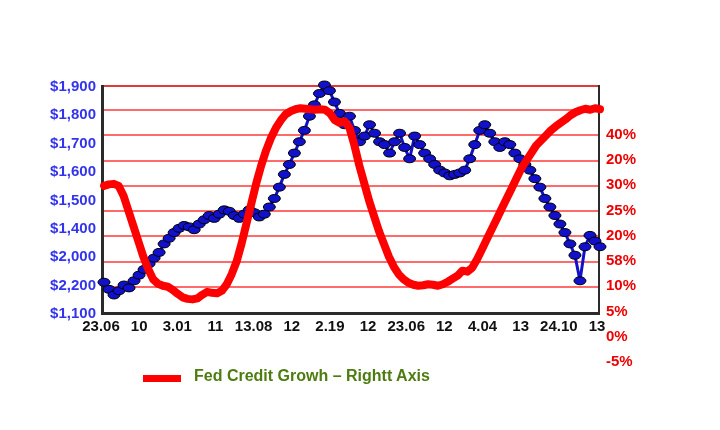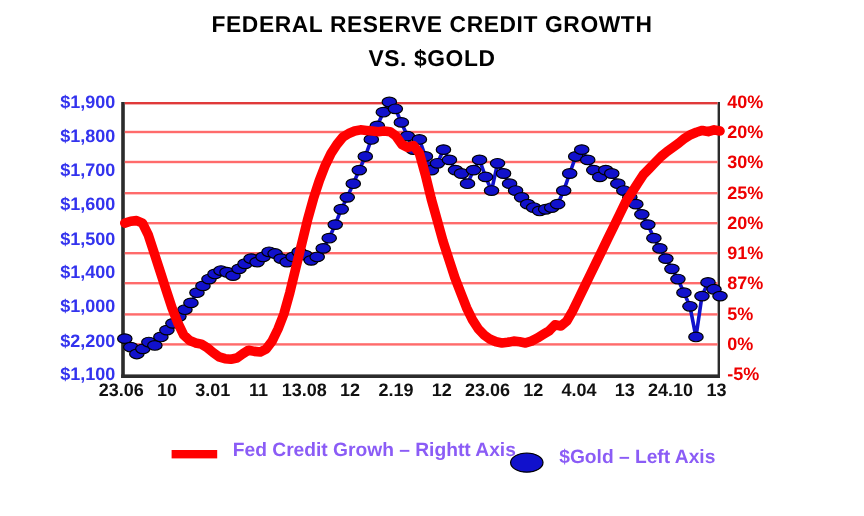--- a/index.html
+++ b/index.html
@@ -33,69 +33,65 @@
   svg.series{position:absolute;left:0;top:0;overflow:visible;}
 
   
   .axis-left{position:absolute;left:0;top:85px;width:96px;}
   .axis-right{position:absolute;left:606px;top:85px;width:110px;}
   .tick{
     position:absolute;font-size:15px;font-weight:bold;line-height:1;
     white-space:nowrap;
   }
   .axis-left .tick{color:#3333ee;right:0;text-align:right;width:96px;}
-  .axis-right .tick{color:#ee0000;left:0;text-align:left;}
+  .axis-right .tick{color:#ee0000;left:0;text-align:left;margin-top:48px;}
 
   .axis-bottom{position:absolute;left:0;top:317px;width:653px;height:24px;}
   .xtick{
     position:absolute;top:0;font-size:15px;font-weight:bold;color:#111;
     white-space:nowrap;transform:translateX(-50%);
   }
 
   
   .legend{position:absolute;left:0;top:362px;width:720px;height:60px;}
   .legend-item{position:absolute;display:flex;align-items:flex-start;}
   .legend-item.fed{left:143px;top:4px;}
   .legend-item.gold{left:425px;top:10px;}
   .swatch-line{width:38px;height:7px;background:#ff0000;margin-top:9px;margin-right:13px;flex:none;}
   .swatch-dot{
     width:26px;height:15px;background:#1111cc;border:1px solid #000;
     border-radius:50%;margin-top:5px;margin-right:13px;flex:none;
   }
-  .legend-text{font-size:16px;font-weight:bold;color:#8b5cf6;line-height:19px;}
+  .legend-text{font-size:16px;font-weight:bold;color:#4d7c0f;line-height:19px;}
 </style>
 </head>
 <body>
 
 <div id="chart-root">
 
-  <div class="title-block">
-    <div class="title-line">FEDERAL RESERVE CREDIT GROWTH</div>
-    <div class="title-line">VS. $GOLD</div>
-  </div>
 
   <div class="axis-left" id="axisLeft">
       <div class="tick" style="top: -7px;">$1,900</div>
       <div class="tick" style="top: 21.375px; margin-left: 12px;">$1,800</div>
       <div class="tick" style="top: 49.75px; padding-left: 39px;">$1,700</div>
       <div class="tick" style="top: 78.125px;">$1,600</div>
       <div class="tick" style="top: 106.5px;">$1,500</div>
       <div class="tick" style="top: 134.875px;">$1,400</div>
-      <div class="tick" style="top: 163.25px;">$1,000</div>
+      <div class="tick" style="top: 163.25px;">$2,000</div>
       <div class="tick" style="top: 191.625px;">$2,200</div>
       <div class="tick" style="top: 220px;">$1,100</div>
     </div>
   <div class="axis-right" id="axisRight">
       <div class="tick" style="top: -7px;">40%</div>
       <div class="tick" style="top: 18.2222px;">20%</div>
       <div class="tick" style="top: 43.4444px;">30%</div>
       <div class="tick" style="top: 68.6667px;">25%</div>
       <div class="tick" style="top: 93.8889px;">20%</div>
-      <div class="tick" style="top: 119.111px;">91%</div>
-      <div class="tick" style="top: 144.333px;">87%</div>
+      <div class="tick" style="top: 119.111px;">58%</div>
+      <div class="tick" style="top: 144.333px;">10%</div>
       <div class="tick" style="top: 169.556px;">5%</div>
       <div class="tick" style="top: 194.778px;">0%</div>
       <div class="tick" style="top: 220px;">-5%</div>
     </div>
 
   <div class="plot">
     <div class="gridlines" id="gridHost">
         <div class="gridline top" style="top: 0px;"></div>
         <div class="gridline" style="top: 24.2222px;"></div>
         <div class="gridline" style="top: 49.4444px;"></div>
@@ -227,19 +223,15 @@
       <div class="xtick" style="left: 520.692px;">13</div>
       <div class="xtick" style="left: 558.846px;">24.10</div>
       <div class="xtick" style="left: 597px;">13</div>
     </div>
 
   <div class="legend">
     <div class="legend-item fed">
       <span class="swatch-line"></span>
       <span class="legend-text">Fed Credit Growh – Rightt Axis</span>
     </div>
-    <div class="legend-item gold">
-      <span class="swatch-dot"></span>
-      <span class="legend-text">$Gold – Left Axis</span>
-    </div>
   </div>
 
 </div>
 
 </body></html>

